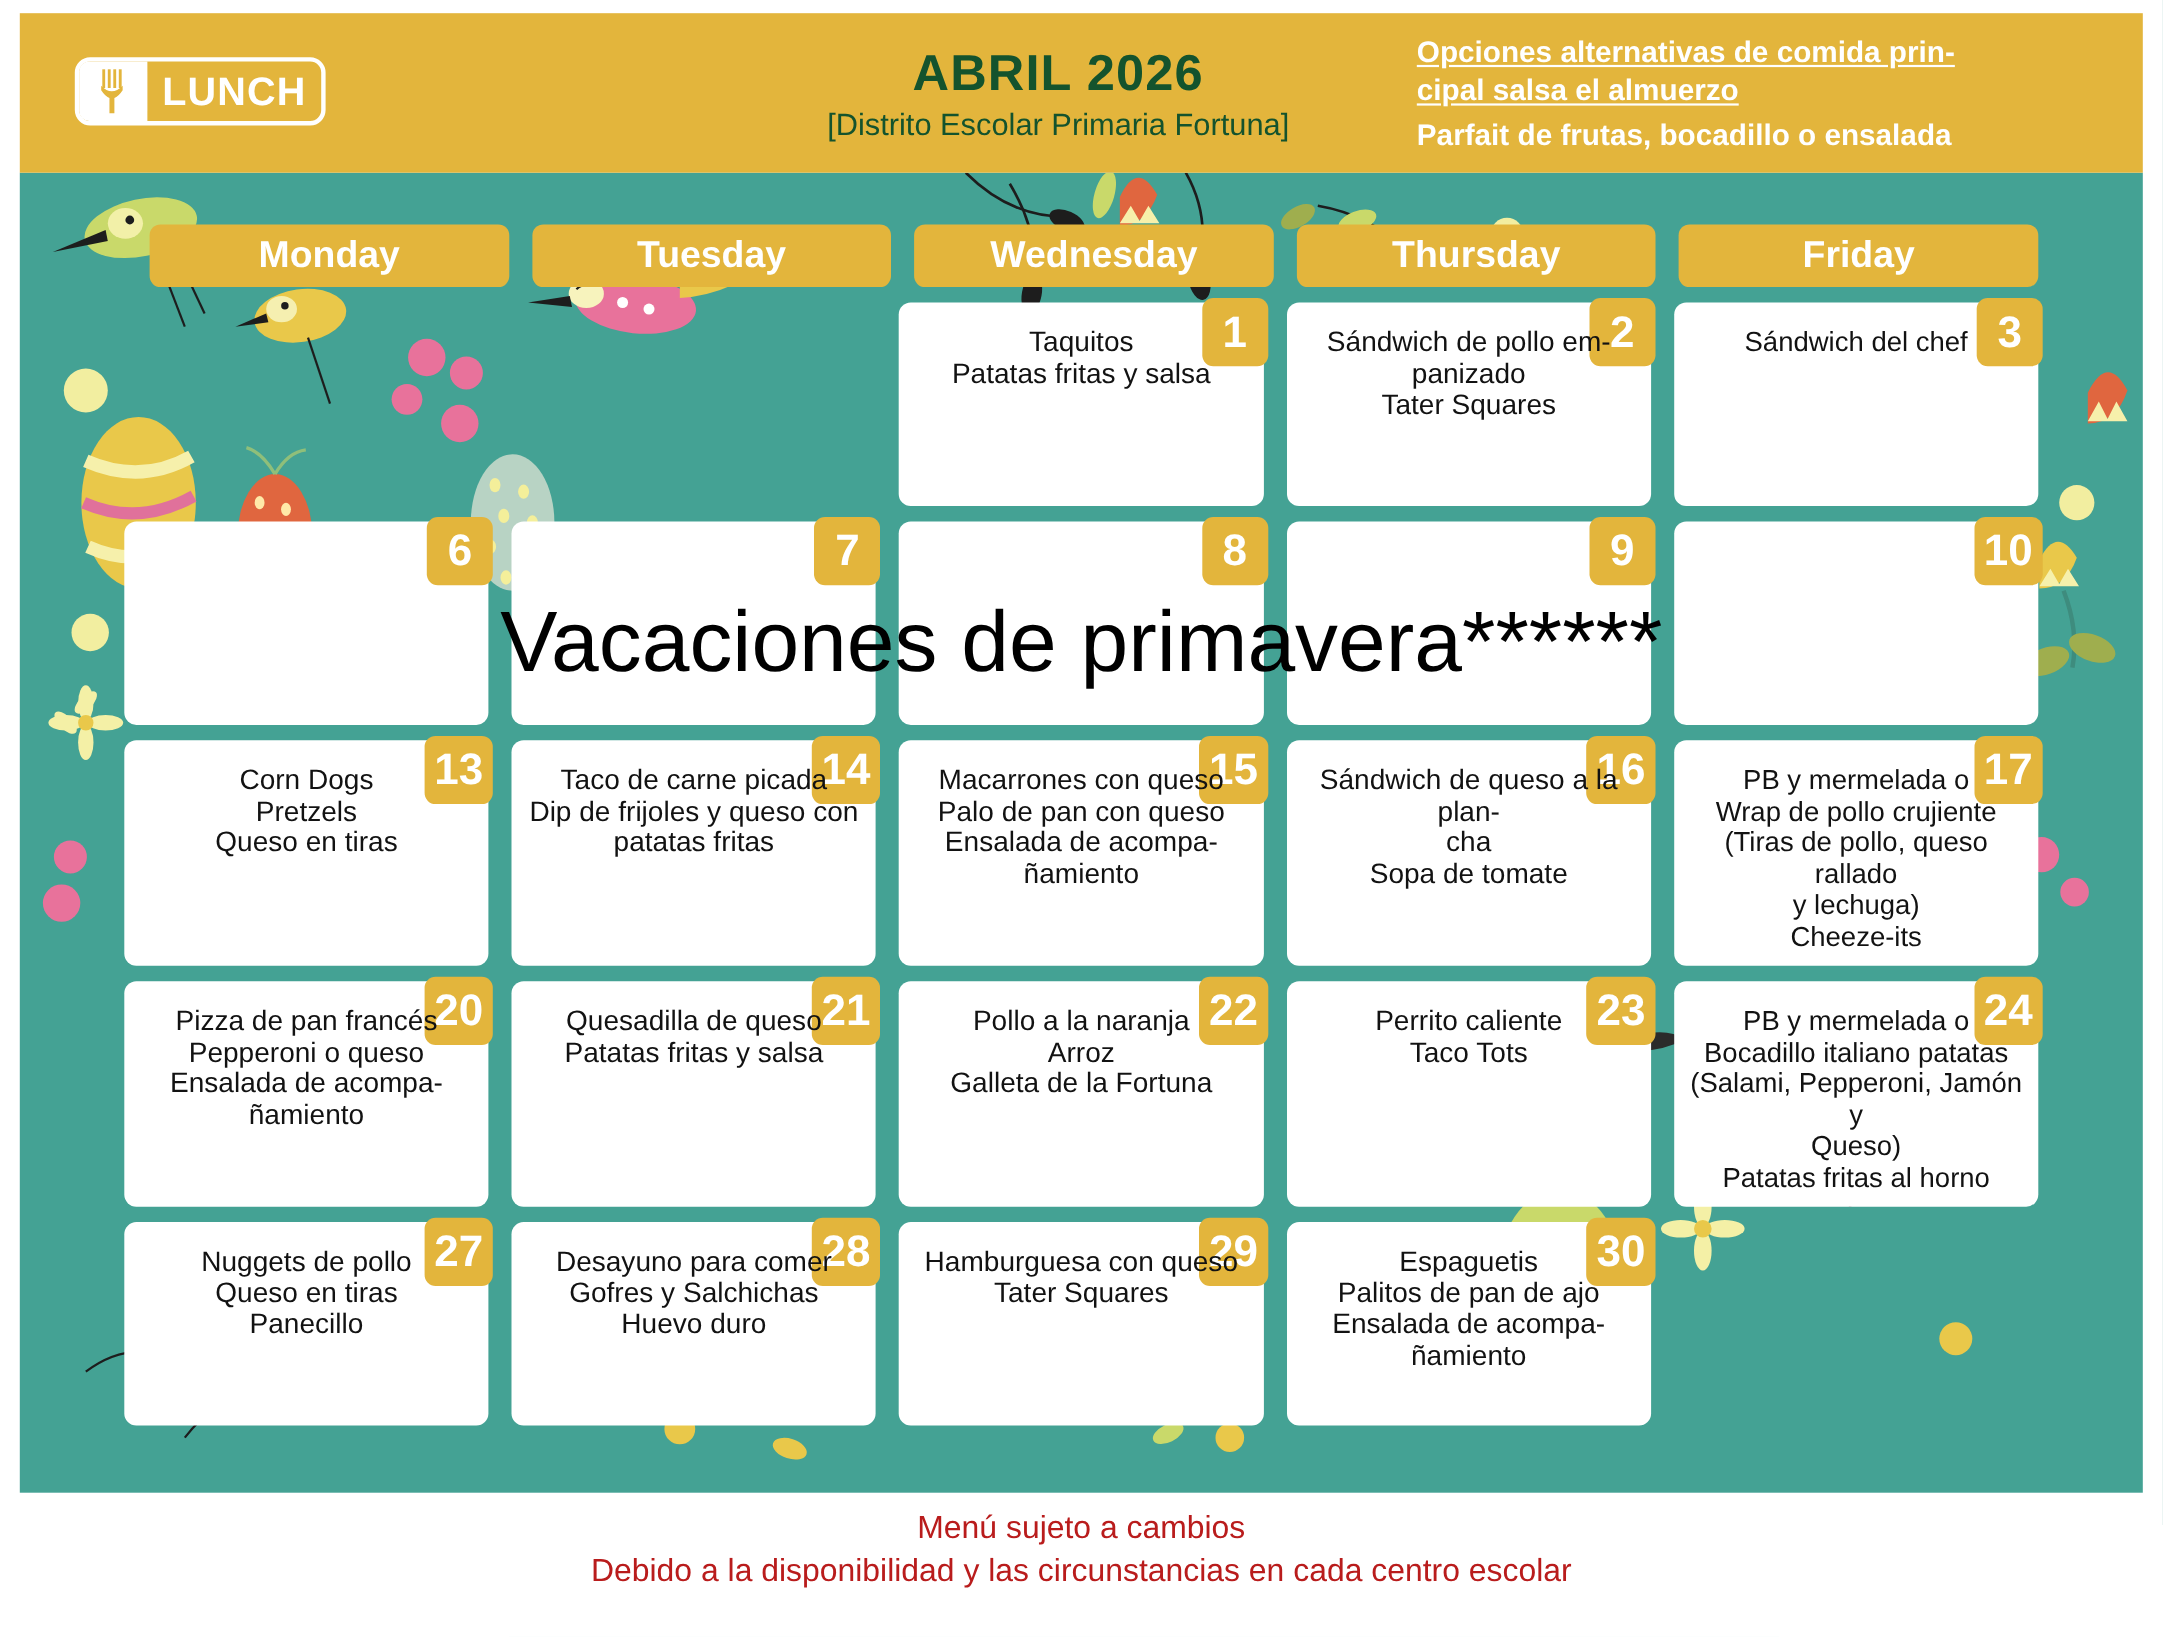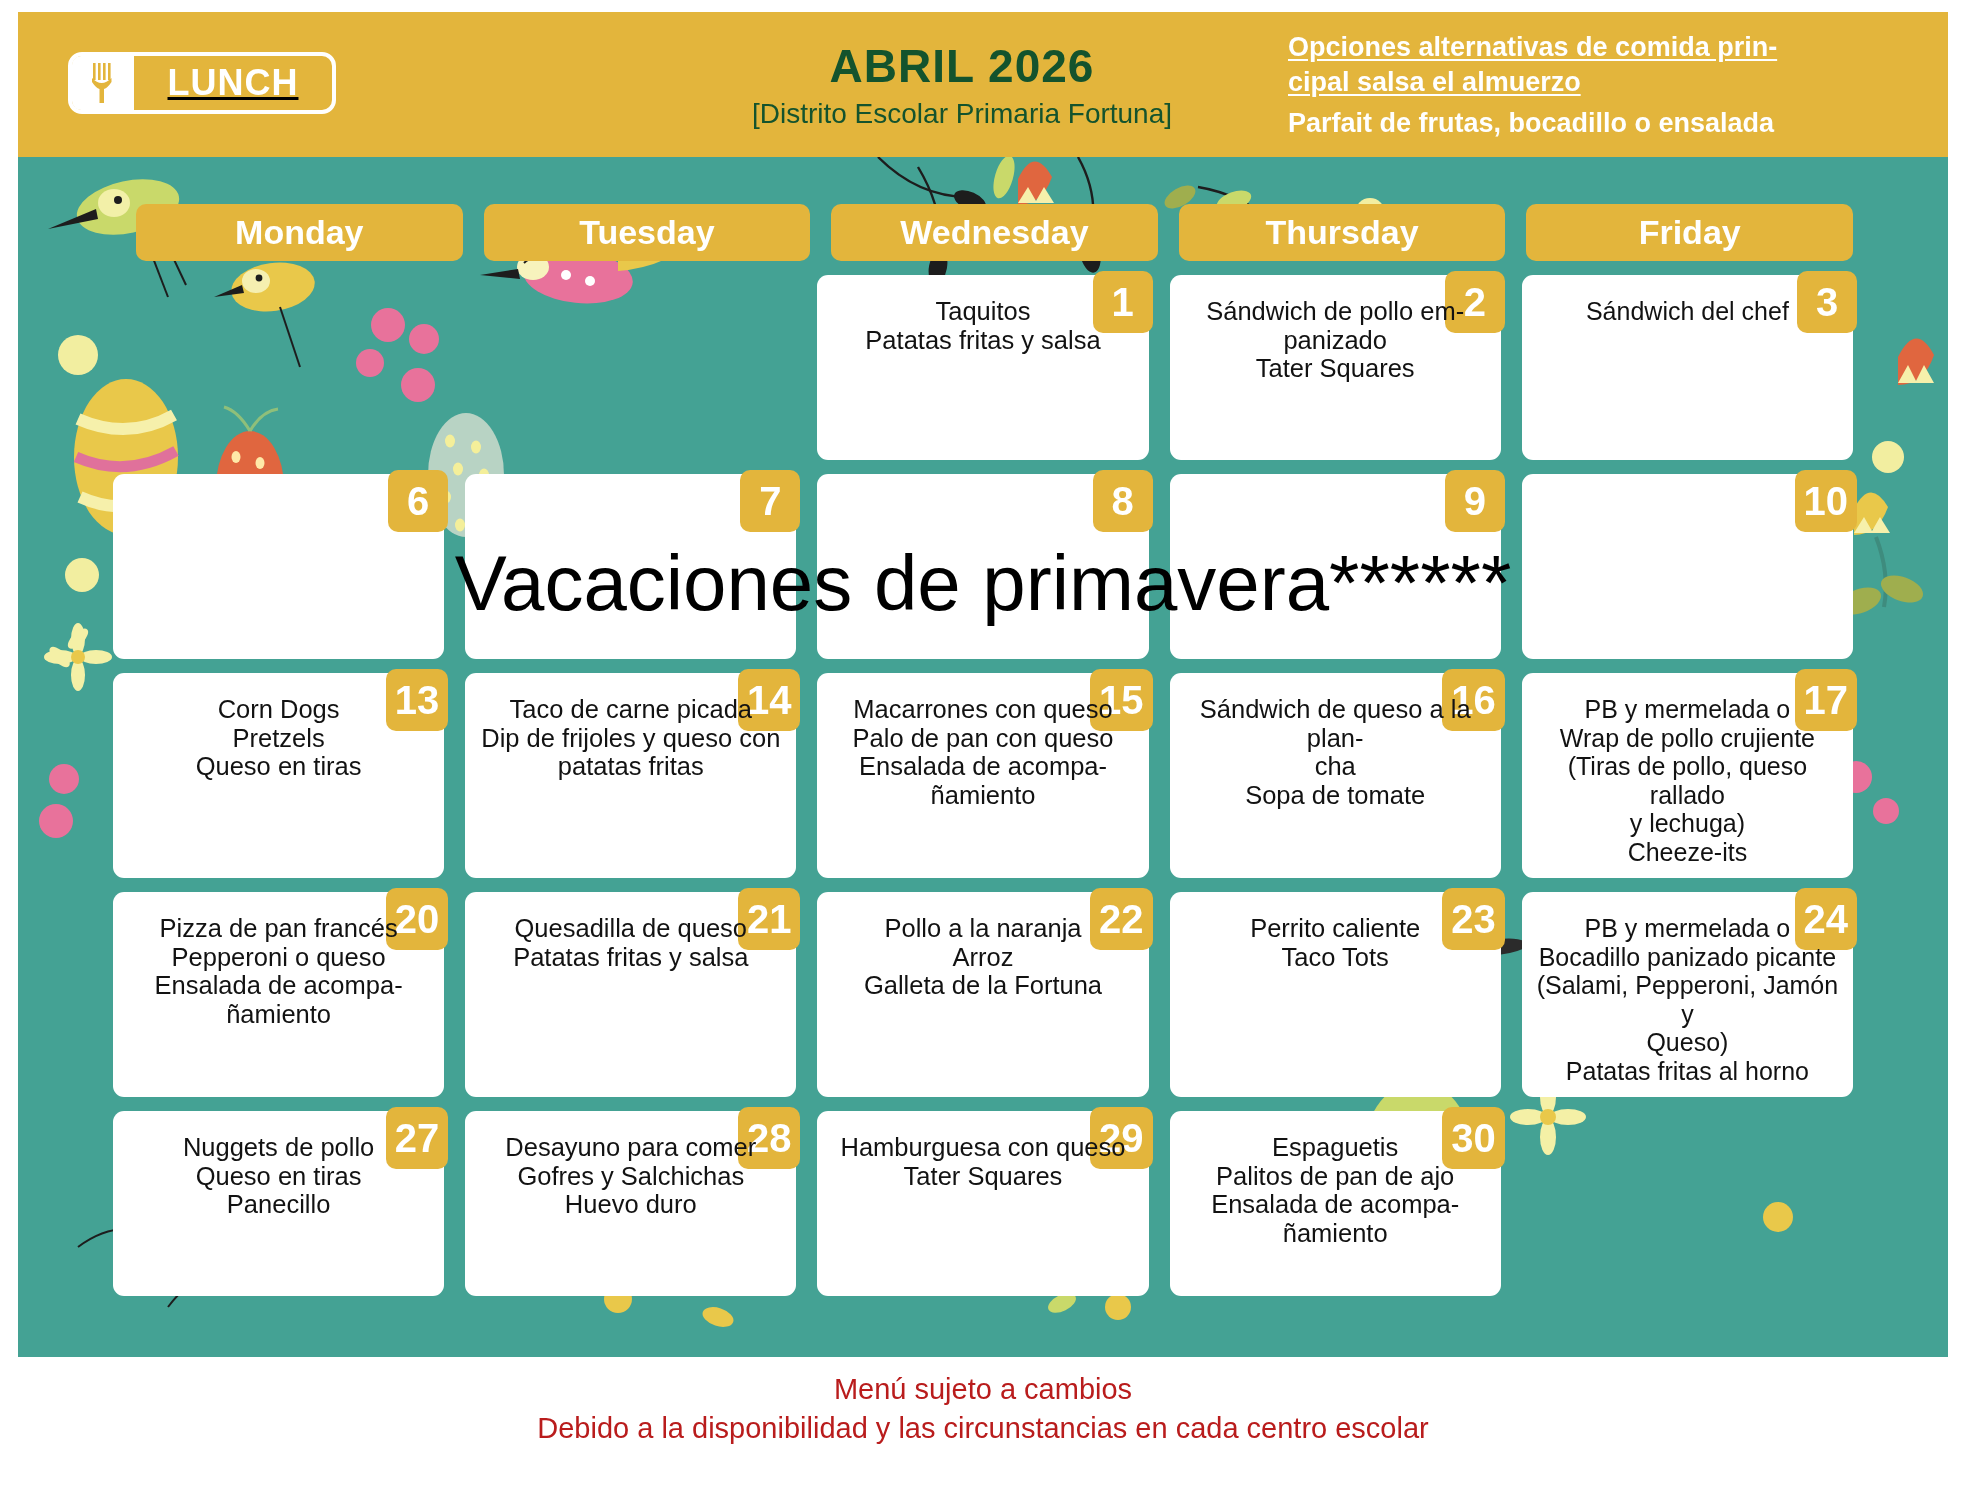--- a/index.html
+++ b/index.html
@@ -19,24 +19,24 @@
   .header {
     position: absolute;
     left: 18px; top: 12px;
     width: 1930px; height: 145px;
     background: #e3b53c;
     z-index: 40;
   }
   .logo {
     position: absolute;
     left: 50px; top: 40px;
-    width: 268px; height: 62px;
+    width: 228px; height: 62px;
     border: 4px solid #ffffff;
     border-radius: 14px;
-    display: flex; align-items: center; text-decoration: underline;
+    display: flex; align-items: center;
   }
   .logo-fork-box {
     width: 62px; height: 100%;
     background: #ffffff;
     border-radius: 9px 0 0 9px;
     display: flex; align-items: center; justify-content: center;
   }
   .fork-svg { display:block; }
   .logo-text {
     flex: 1;
@@ -531,21 +531,21 @@
             <div class="daynum">23</div>
             <div class="menu">
               <span class="ln">Perrito caliente</span>
               <span class="ln">Taco Tots</span>
             </div>
           </div>
           <div class="cell">
             <div class="daynum">24</div>
             <div class="menu fri">
               <span class="ln">PB y mermelada o</span>
-              <span class="ln">Bocadillo panizado picante</span>
+              <span class="ln">Bocadillo italiano patatas</span>
               <span class="ln">(Salami, Pepperoni, Jamón y</span>
               <span class="ln">Queso)</span>
               <span class="ln">Patatas fritas al horno</span>
             </div>
           </div>
         </div>
         <div class="week-row">
           <div class="cell">
             <div class="daynum">27</div>
             <div class="menu">

